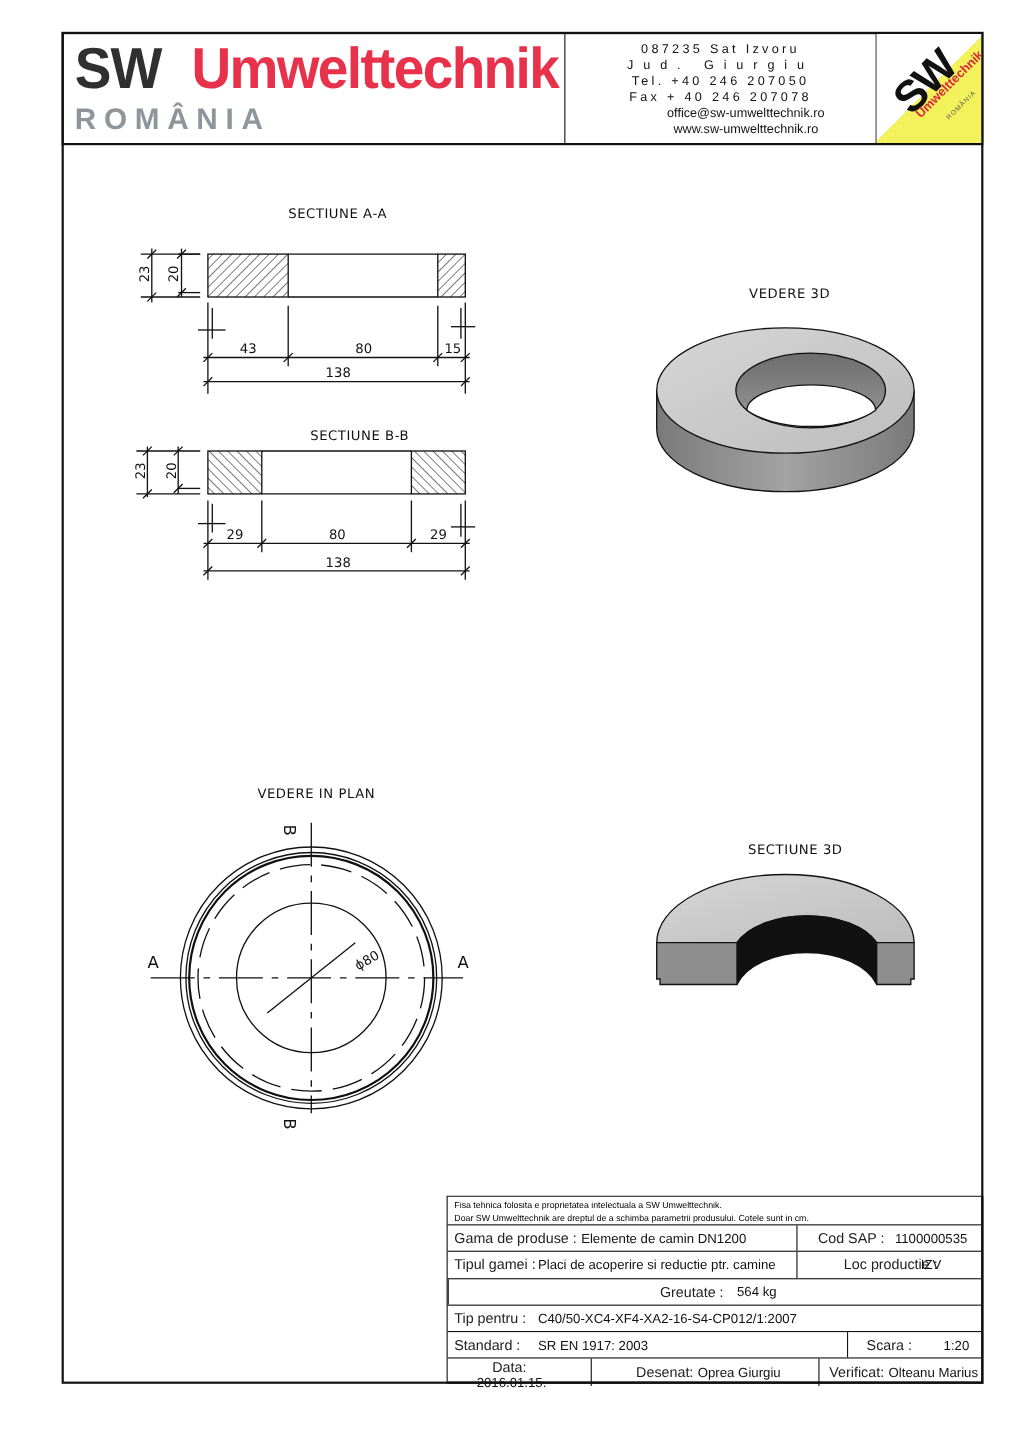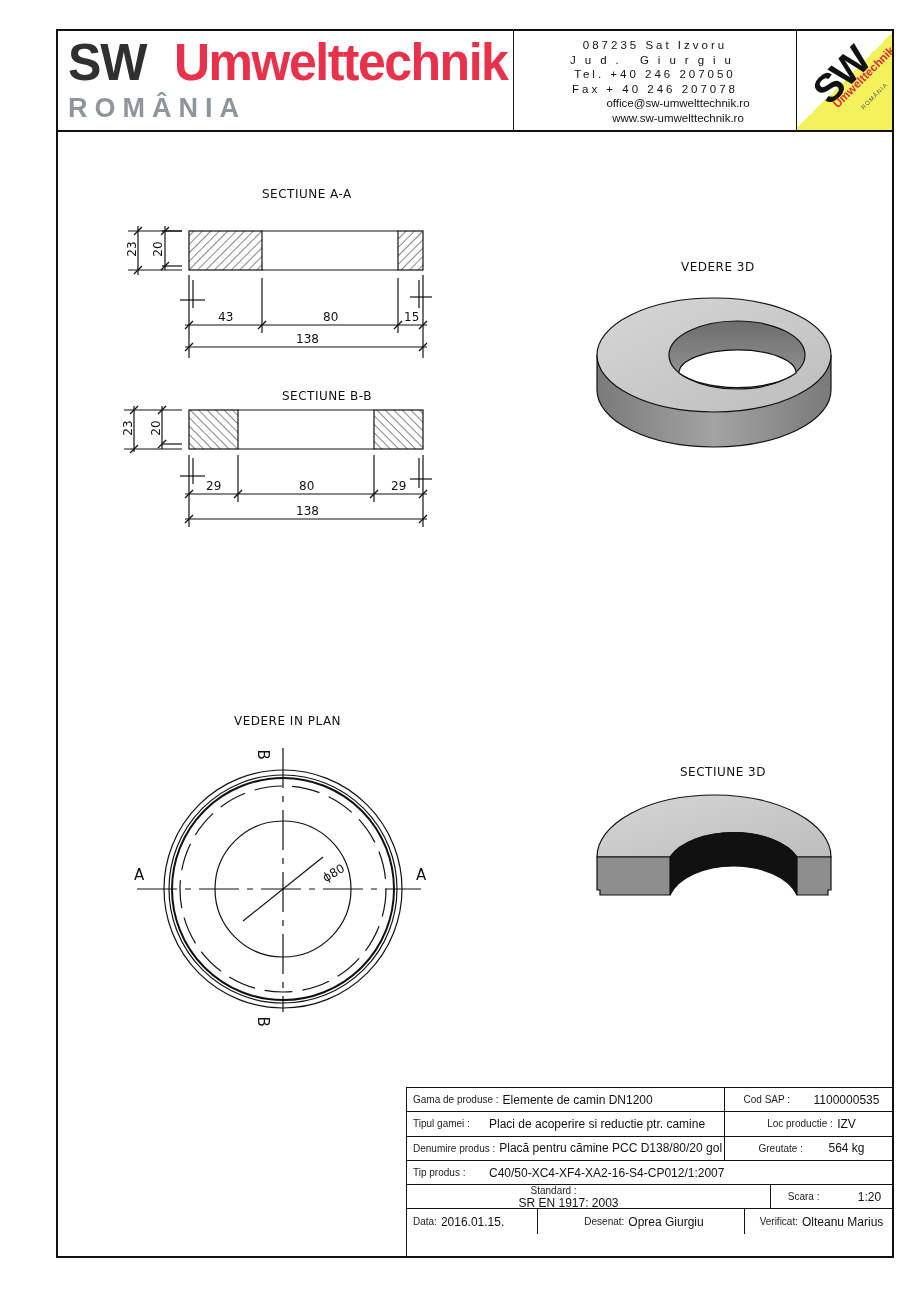--- a/index.html
+++ b/index.html
@@ -20,21 +20,21 @@
   .badge-ro { position:absolute; left:60px; top:62px; font-size:6px; color:#555; transform:rotate(-45deg); letter-spacing:1px; }
   svg.drawing { position:absolute; left:0; top:0; }
   .lbl { position:absolute; font-family:"DejaVu Sans", sans-serif; font-size:12px; letter-spacing:0.5px; color:#111; }
   .dim { position:absolute; font-family:"DejaVu Sans", sans-serif; font-size:12px; color:#111; }
   .dimv { position:absolute; font-family:"DejaVu Sans", sans-serif; font-size:12px; color:#111; transform:rotate(-90deg); transform-origin:center; }
   .tb { position:absolute; left:406px; top:1087px; width:488px; height:171px; border:1.5px solid #111; box-sizing:border-box; border-right:2px solid #111; border-bottom:2px solid #111; }
   .tb-note { height:26px; border-bottom:1.5px solid #111; font-size:8px; line-height:11.5px; padding:2px 6px 0; box-sizing:border-box; }
   .tb-row { display:flex; height:24.3px; border-bottom:1.5px solid #111; box-sizing:border-box; }
   .tb-row:last-child { border-bottom:none; }
   .tb-cell { display:flex; align-items:center; padding-left:6px; box-sizing:border-box; }
-  .tb-k { font-size:10px; color:#222; margin-right:4px; white-space:nowrap; }
+  .tb-k { font-size:13px; color:#222; margin-right:4px; white-space:nowrap; }
   .tb-v { font-size:12px; color:#111; white-space:nowrap; }
   .bl { border-left:1.5px solid #111;justify-content:center; }
 </style>
 </head>
 <body>
 
 <div class="frame"></div>
 
 <div class="header">
   <div class="logo-cell">
@@ -197,20 +197,24 @@
 <div class="lbl" style="left:234px;top:714px;">VEDERE IN PLAN</div>
 <div class="lbl" style="left:134px;top:866px;font-size:15px;">A</div>
 <div class="lbl" style="left:416px;top:866px;font-size:15px;">A</div>
 <div class="lbl" style="left:258px;top:746px;font-size:15px;transform:rotate(90deg);">B</div>
 <div class="lbl" style="left:258px;top:1013px;font-size:15px;transform:rotate(90deg);">B</div>
 <div class="dim" style="left:322px;top:866px;transform:rotate(-30deg);">ϕ80</div>
 
 <div class="lbl" style="left:680px;top:765px;">SECTIUNE 3D</div>
 
 <div class="tb">
+  <div class="tb-note">
+    <div>Fisa tehnica folosita e proprietatea intelectuala a SW Umwelttechnik.</div>
+    <div>Doar SW Umwelttechnik are dreptul de a schimba parametrii produsului. Cotele sunt in cm.</div>
+  </div>
   <div class="tb-row">
     <div class="tb-cell" style="width:317px;">
       <span class="tb-k">Gama de produse :</span>
       <span class="tb-v">Elemente de camin DN1200</span>
     </div>
     <div class="tb-cell bl" style="flex:1;">
       <span class="tb-k" style="width:66px;">Cod SAP :</span>
       <span class="tb-v">1100000535</span>
     </div>
   </div>
@@ -218,47 +222,43 @@
     <div class="tb-cell" style="width:317px;">
       <span class="tb-k" style="width:72px;">Tipul gamei :</span>
       <span class="tb-v">Placi de acoperire si reductie ptr. camine</span>
     </div>
     <div class="tb-cell bl" style="flex:1;">
       <span class="tb-k" style="width:66px;">Loc productie :</span>
       <span class="tb-v">IZV</span>
     </div>
   </div>
   <div class="tb-row">
-    <div class="tb-cell" style="width:317px;">
-      <span class="tb-k">Denumire produs :</span>
-      <span class="tb-v">Placă pentru cămine PCC D138/80/20 gol</span>
-    </div>
     <div class="tb-cell bl" style="flex:1;">
       <span class="tb-k" style="width:66px;">Greutate :</span>
       <span class="tb-v">564 kg</span>
     </div>
   </div>
   <div class="tb-row">
     <div class="tb-cell" style="flex:1;">
-      <span class="tb-k" style="width:72px;">Tip produs :</span>
+      <span class="tb-k" style="width:72px;">Tip pentru :</span>
       <span class="tb-v">C40/50-XC4-XF4-XA2-16-S4-CP012/1:2007</span>
     </div>
   </div>
   <div class="tb-row">
-    <div class="tb-cell" style="width:317px;flex-direction:column;">
+    <div class="tb-cell" style="width:317px;">
       <span class="tb-k" style="width:72px;">Standard :</span>
       <span class="tb-v">SR EN 1917: 2003</span>
     </div>
     <div class="tb-cell bl" style="flex:1;margin-left:46px;">
       <span class="tb-k" style="width:66px;">Scara :</span>
       <span class="tb-v">1:20</span>
     </div>
   </div>
   <div class="tb-row">
-    <div class="tb-cell" style="width:110px;">
+    <div class="tb-cell" style="width:110px;flex-direction:column;">
       <span class="tb-k">Data:</span>
       <span class="tb-v">2016.01.15.</span>
     </div>
     <div class="tb-cell bl" style="width:207px;margin-left:20px;">
       <span class="tb-k">Desenat:</span>
       <span class="tb-v">Oprea Giurgiu</span>
     </div>
     <div class="tb-cell bl" style="flex:1;">
       <span class="tb-k">Verificat:</span>
       <span class="tb-v">Olteanu Marius</span>

